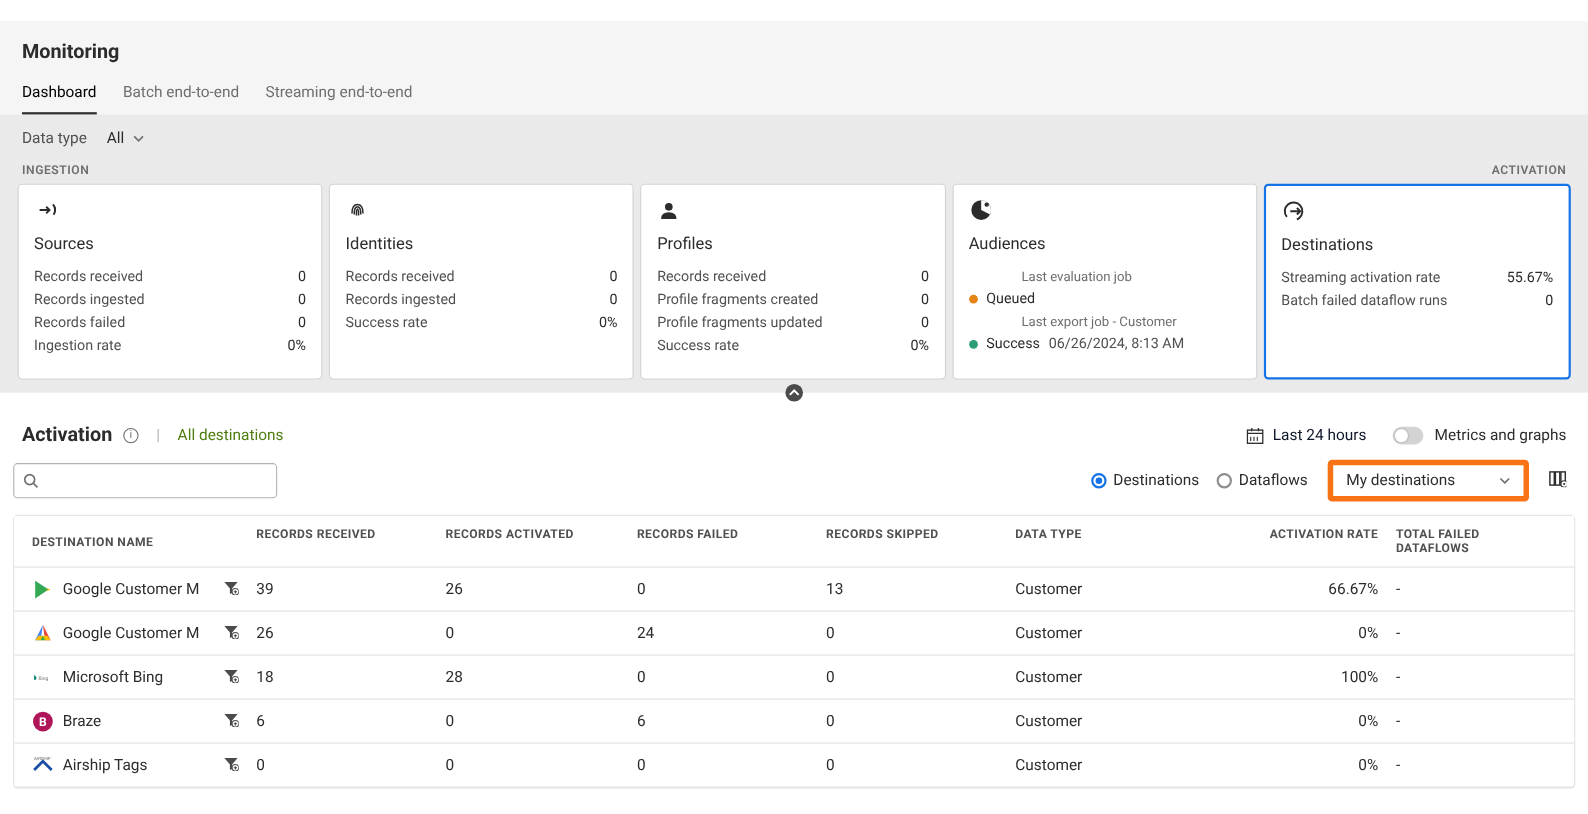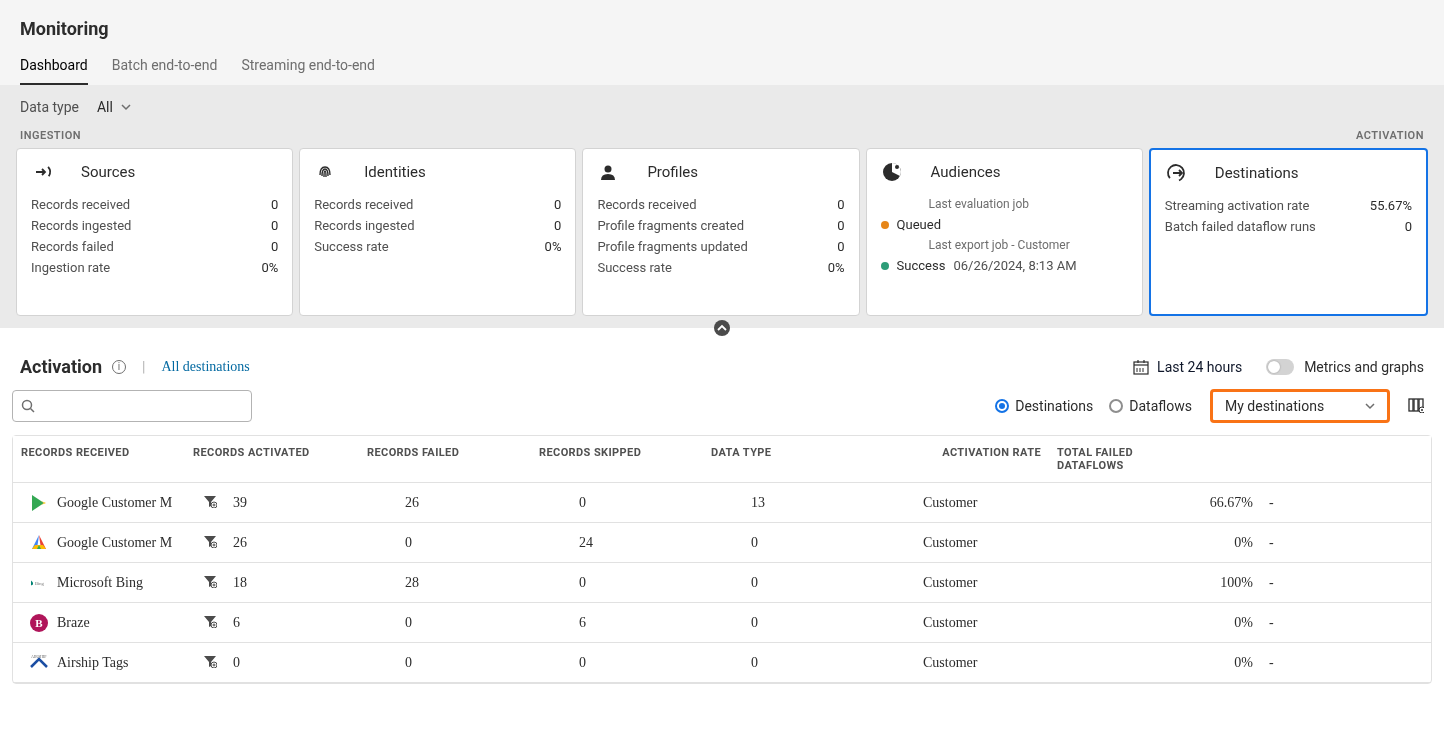--- a/index.html
+++ b/index.html
@@ -1,70 +1,70 @@
 <!DOCTYPE html>
 <html><head>
 <meta charset="utf-8">
 <style>
 * { box-sizing: border-box; margin: 0; padding: 0; }
 body { font-family: -apple-system, BlinkMacSystemFont, "Segoe UI", Roboto, Arial, sans-serif; background: #fff; color: #2c2c2c; font-size: 14px; width: 1444px; }
-.header-area { background: #f5f5f5; padding: 18px 20px 0 20px; }
+.header-area { background: #f5f5f5; padding: 18px 20px 0 20px; margin-top: 19px; }
 .page-title { font-size: 18px; font-weight: 700; margin-bottom: 18px; }
 .tabs { display: flex; gap: 24px; }
 .tab { color: #6e6e6e; padding-bottom: 10px; cursor: pointer; font-size: 14px; }
 .tab.active { color: #000000; border-bottom: 2px solid #2c2c2c; font-weight: 400; }
 .filter-bar { background: #eaeaea; padding: 14px 20px; display: flex; align-items: center; gap: 18px; }
 .filter-label { color: #505050; font-size: 14px; }
 .filter-select { display: flex; align-items: center; gap: 8px; color: #2c2c2c; cursor: pointer; }
 .cards-section { background: #eaeaea; padding: 0 16px 12px 16px; position: relative; }
 .section-labels { display: flex; justify-content: space-between; padding: 0 4px 6px 4px; font-size: 11px; letter-spacing: 0.5px; color: #6e6e6e; font-weight: 600; }
 .cards-row { display: flex; gap: 6px; }
 .card { flex: 1; background: #fff; border: 1px solid #d3d3d3; border-radius: 4px; padding: 12px 14px 16px 14px; min-height: 168px; cursor: pointer; }
 .card.active { border: 2px solid #1473e6; }
-.card-header { display: flex; align-items: center; gap: 28px; margin-bottom: 14px; }
+.card-header { display: flex; gap: 10px; margin-bottom: 14px; flex-direction: column; }
 .card-icon { width: 22px; height: 22px; display: flex; align-items: center; justify-content: center; }
 .card-title { font-size: 15px; color: #2c2c2c; }
 .card-row { display: flex; justify-content: space-between; margin-bottom: 6px; font-size: 13px; }
 .card-row .label { color: #505050; }
 .card-row .value { color: #2c2c2c; font-weight: 400; }
 .status-row { display: flex; align-items: center; gap: 8px; margin-bottom: 6px; font-size: 13px; color: #2c2c2c; }
 .dot { width: 8px; height: 8px; border-radius: 50%; display: inline-block; }
 .dot.orange { background: #e68619; }
 .dot.green { background: #2d9d78; }
 .audiences-sub { font-size: 12px; color: #6e6e6e; margin-bottom: 6px; padding-left: 48px; }
 .status-footer { text-align: right; font-size: 13px; color: #505050; padding: 10px 20px 0 0; background: #eaeaea; }
 .collapse-handle { position: absolute; left: 50%; transform: translateX(-50%); bottom: -12px; width: 24px; height: 24px; display:flex; align-items:center; justify-content:center; cursor:pointer; }
 .section-header { display: flex; align-items: center; justify-content: space-between; padding: 28px 20px 12px 20px; }
 .section-header-left { display: flex; align-items: center; gap: 10px; }
 .section-title { font-size: 18px; font-weight: 700; }
 .info-icon { width: 14px; height: 14px; border: 1.5px solid #6e6e6e; border-radius: 50%; display: inline-flex; align-items: center; justify-content: center; font-size: 10px; color: #6e6e6e; }
 .divider-pipe { color: #b3b3b3; margin: 0 6px; }
-.subtext { color: #0369a1; font-size: 14px; font-family: Liberation Serif, serif; }
+.subtext { color: #4d7c0f; font-size: 14px; }
 .section-header-right { display: flex; align-items: center; gap: 24px; }
 .time-picker { display: flex; align-items: center; gap: 8px; color: #0f172a; cursor: pointer; justify-content: flex-end; }
 .toggle-wrap { display: flex; align-items: center; gap: 10px; }
 .toggle { width: 28px; height: 16px; border-radius: 10px; background: #d3d3d3; position: relative; cursor: pointer; }
 .toggle-knob { width: 12px; height: 12px; border-radius: 50%; background: #fff; position: absolute; top: 2px; left: 2px; box-shadow: 0 0 2px rgba(0,0,0,0.3); }
 .controls-row { display: flex; align-items: center; justify-content: space-between; padding: 0 20px 12px 12px; }
 .search-box { width: 240px; height: 32px; border: 1px solid #b3b3b3; border-radius: 4px; display: flex; align-items: center; padding: 0 8px; margin-left: 0; }
 .search-box svg { flex-shrink: 0; }
 .search-input { border: none; outline: none; flex: 1; font-size: 13px; padding-left: 6px; background: transparent; }
 .controls-right { display: flex; align-items: center; gap: 18px; }
 .radio-group { display: flex; align-items: center; gap: 16px; }
 .radio-item { display: flex; align-items: center; gap: 6px; cursor: pointer; }
 .radio { width: 14px; height: 14px; border: 2px solid #8e8e8e; border-radius: 50%; display: flex; align-items: center; justify-content: center; }
 .radio.selected { border-color: #1473e6; }
 .radio.selected::after { content: ""; width: 6px; height: 6px; background: #1473e6; border-radius: 50%; }
-.dropdown { border: 3px solid #f97316; border-radius: 4px; padding: 6px 12px; display: flex; align-items: center; gap: 40px; cursor: pointer; min-width: 180px; justify-content: space-between; }
+.dropdown { border: 5px solid #f97316; border-radius: 4px; padding: 6px 12px; display: flex; align-items: center; gap: 40px; cursor: pointer; min-width: 180px; justify-content: space-between; }
 .columns-icon { cursor: pointer; }
 .table { width: calc(100% - 24px); margin: 0 12px; border: 1px solid #e1e1e1; border-radius: 4px; }
 .thead { display: flex; background: #fff; border-bottom: 1px solid #e1e1e1; }
 .th { font-size: 11px; font-weight: 700; letter-spacing: 0.4px; color: #505050; padding: 10px 8px; }
 .tr { display: flex; align-items: center; border-bottom: 1px solid #e1e1e1; height: 40px; }
-.td { padding: 0 8px; font-size: 14px; color: #2c2c2c; overflow: hidden; white-space: nowrap; text-overflow: ellipsis; font-family: Liberation Serif, serif; }
+.td { padding: 0 8px; font-size: 14px; color: #2c2c2c; overflow: hidden; white-space: nowrap; text-overflow: ellipsis; }
 .col-name { width: 212px; padding-left: 16px; display: flex; align-items: center; gap: 8px; position: relative; }
 .col-received { width: 172px; }
 .col-activated { width: 174px; }
 .col-failed { width: 172px; }
 .col-skipped { width: 172px; }
 .col-datatype { width: 172px; }
 .col-rate { width: 174px; text-align: right; }
 .col-totalfailed { width: 160px; }
 .dest-logo { width: 20px; height: 20px; border-radius: 3px; display: flex; align-items: center; justify-content: center; flex-shrink: 0; }
 .filter-icon { position: absolute; right: 8px; cursor: pointer; }
@@ -292,20 +292,21 @@
           <rect x="11" y="2" width="4" height="12" stroke="#2c2c2c" fill="none" stroke-width="1.3"></rect>
           <circle cx="14" cy="13" r="3" fill="#fff" stroke="#2c2c2c" stroke-width="1"></circle>
           <circle cx="14" cy="13" r="1" fill="#2c2c2c"></circle>
         </svg>
     </span>
   </div>
 </div>
 
 <div class="table">
   <div class="thead">
+    <div class="th col-name">DESTINATION NAME</div>
     <div class="th col-received">RECORDS RECEIVED</div>
     <div class="th col-activated">RECORDS ACTIVATED</div>
     <div class="th col-failed">RECORDS FAILED</div>
     <div class="th col-skipped">RECORDS SKIPPED</div>
     <div class="th col-datatype">DATA TYPE</div>
     <div class="th col-rate">ACTIVATION RATE</div>
     <div class="th col-totalfailed">TOTAL FAILED DATAFLOWS</div>
   </div>
   <div id="tbody">
       <div class="tr">

